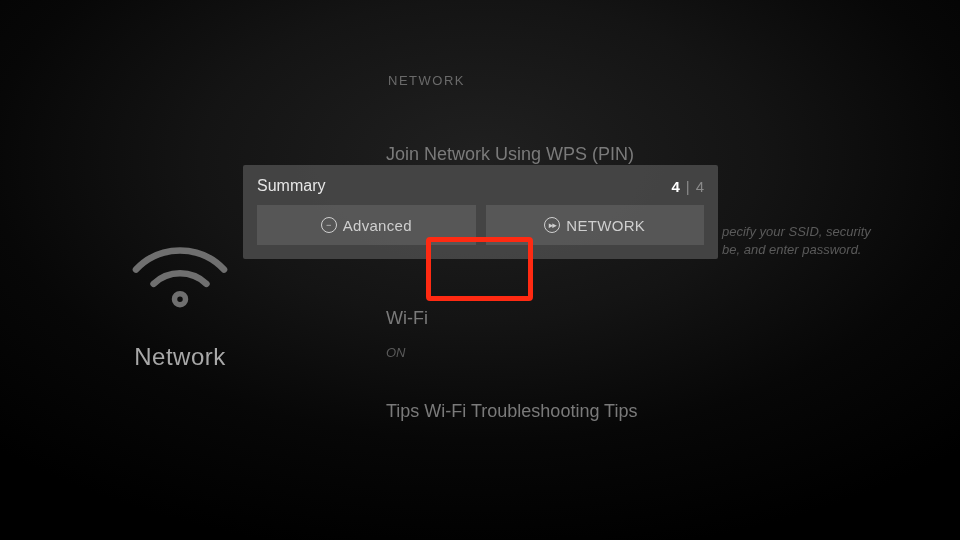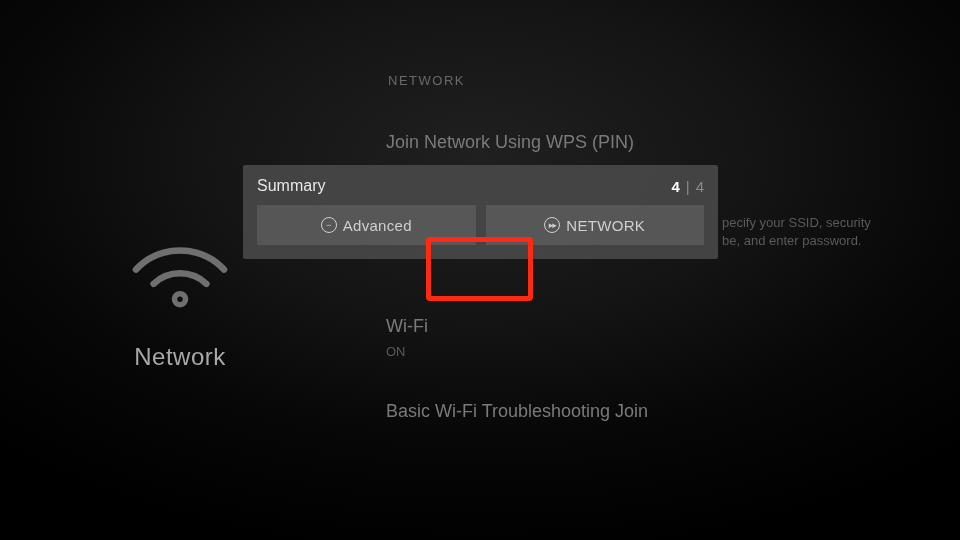--- a/index.html
+++ b/index.html
@@ -57,27 +57,28 @@
       left: 0;
     }
     .bg-item .title {
       font-size: 18px;
       font-weight: 500;
       color: #7a7a7a;
     }
     .bg-item .sub {
       font-size: 13px;
       color: #5a5a5a;
-      margin-top: 6px;
+      margin-top: 15px;
       max-width: 520px;
       line-height: 1.35;
-    }
-    .bg-wps   { top: 132px; }
+      font-style: italic;
+    }
+    .bg-wps   { top: 144px; }
     .bg-other { top: 200px; }   
-    .bg-wifi  { top: 316px; }
+    .bg-wifi  { top: 308px; }
     .bg-tips  { top: 401px; }
 
     
     .modal {
       position: absolute;
       left: 243px; top: 165px;
       width: 475px;
       background: rgba(72,72,72,0.92);
       border-radius: 2px;
       padding: 12px 14px 14px;
@@ -189,21 +190,21 @@
       <div class="sub" style="position:absolute; left:336px; top:8px; width:200px; white-space:pre;">pecify your SSID, security
 be, and enter password.</div>
     </div>
 
     <div class="bg-item bg-wifi">
       <div class="title">Wi-Fi</div>
       <div class="sub">ON</div>
     </div>
 
     <div class="bg-item bg-tips">
-      <div class="title">Basic Wi-Fi Troubleshooting Join</div>
+      <div class="title">Tips Wi-Fi Troubleshooting Tips</div>
     </div>
   </div>
 
   <div class="modal">
     <div class="modal-header">
       <div class="modal-title">Summary</div>
       <div class="step-counter">
         <span class="step-cur">4</span>
         <span class="step-sep">|</span>
         <span class="step-tot">4</span>

